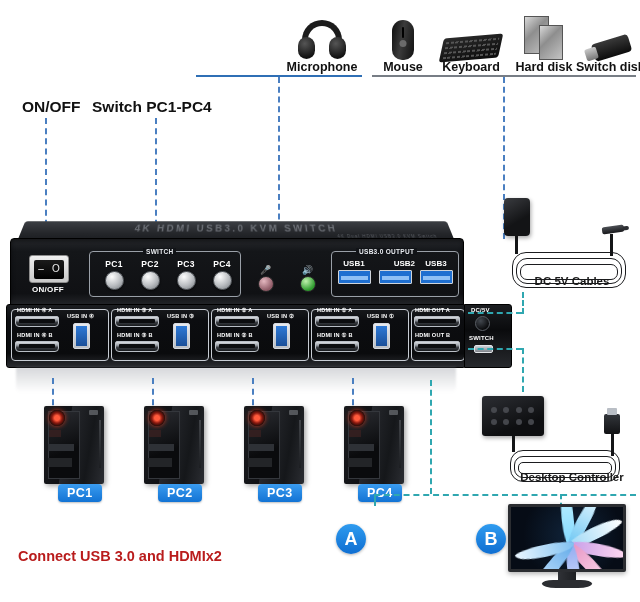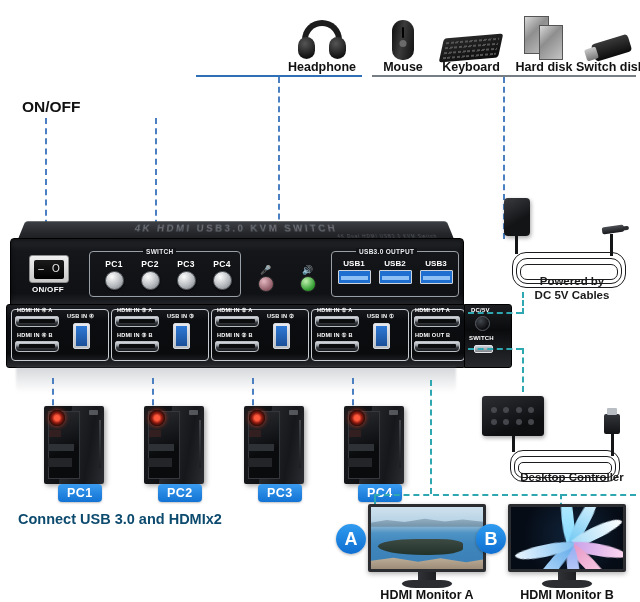--- a/index.html
+++ b/index.html
@@ -190,38 +190,38 @@
     border-radius:46% 30% 40% 55%;}
   .scene-a .rocks{position:absolute;left:0;right:0;bottom:0;height:22%;
     background:linear-gradient(180deg,#c3b49f,#9c8c78);
     clip-path:polygon(0 40%,20% 18%,42% 46%,62% 22%,85% 50%,100% 30%,100% 100%,0 100%);}
 
   
   .scene-b{width:100%;height:100%;background:radial-gradient(circle at 55% 45%,#10243b 0%,#060c16 70%);position:relative;overflow:hidden;}
   .scene-b .petal{position:absolute;left:50%;top:52%;width:54%;height:20%;
     border-radius:50% 50% 50% 50%/60% 60% 40% 40%;transform-origin:6% 50%;filter:blur(.4px);}
 
-  .note{position:absolute;font-size:14.5px;font-weight:bold;line-height:1.32;color:#0c4a6e;}
+  .note{position:absolute;font-size:14.5px;font-weight:bold;line-height:1.32;color:#b91c1c;margin-top:37px;}
   .cap-sm{position:absolute;font-size:11.5px;font-weight:bold;text-align:center;line-height:1.25;color:#1a1a1a;}
 </style>
 </head>
 <body>
 
 <div class="stage">
 
 
   <div class="periph" style="left:278px;top:8px;width:88px;">
     <div class="art">
       <div class="hp">
           <div class="band"></div>
           <div class="cup l"></div>
           <div class="cup r"></div>
         </div>
     </div>
-    <div class="name">Headphone</div>
+    <div class="name">Microphone</div>
   </div>
 
   <div class="periph" style="left:370px;top:8px;width:66px;">
     <div class="art">
       <div class="mouse">
           <div class="wheel"></div>
         </div>
     </div>
     <div class="name">Mouse</div>
   </div>
@@ -260,20 +260,23 @@
 
   <div class="bracket" style="left:196px;top:75px;width:166px;background:#2f6fb5;"></div>
   <div class="bracket" style="left:372px;top:75px;width:264px;background:#777d85;"></div>
 
   <div class="vdash" style="left:278px;top:77px;height:162px;"></div>
   <div class="vdash" style="left:503px;top:77px;height:162px;"></div>
 
   <div class="abs" style="left:22px;top:98px;font-size:15.5px;font-weight:bold;">
     <span>ON/OFF</span>
   </div>
+  <div class="abs" style="left:92px;top:98px;font-size:15.5px;font-weight:bold;">
+    <span>Switch PC1-PC4</span>
+  </div>
   <div class="vdash" style="left:45px;top:118px;height:118px;"></div>
   <div class="vdash" style="left:155px;top:118px;height:118px;"></div>
 
   <div class="kvm">
 
     <div class="kvm-top">
       <div class="brand">4K HDMI USB3.0 KVM SWITCH</div>
       <div class="sub">4K Dual HDMI USB3.0 KVM Switch</div>
     </div>
 
@@ -316,21 +319,21 @@
         <div class="hole spk"></div>
       </div>
 
       <div class="grp" style="left:320px;top:12px;width:128px;height:46px;"></div>
       <div class="grp-title" style="left:345px;top:9px;">USB3.0 OUTPUT</div>
 
       <div class="usbport" style="left:323px;top:20px;">
         <div class="t">USB1</div>
         <div class="slot"></div>
       </div>
-      <div class="usbport" style="left:364px;top:20px;">
+      <div class="usbport" style="left:364px;top:20px;text-align:right;">
         <div class="t">USB2</div>
         <div class="slot"></div>
       </div>
       <div class="usbport" style="left:405px;top:20px;">
         <div class="t">USB3</div>
         <div class="slot"></div>
       </div>
     </div>
 
     <div class="panel2">
@@ -464,21 +467,20 @@
   <div class="adapter" style="left:498px;top:196px;width:140px;height:108px;">
     <div class="brick" style="left:6px;top:2px;"></div>
     <div class="abs" style="left:17px;top:38px;width:3px;height:20px;background:#141517;"></div>
     <div class="coil" style="left:14px;top:56px;width:112px;height:34px;border-radius:14px;"></div>
     <div class="coil" style="left:18px;top:62px;width:104px;height:24px;border-radius:11px;"></div>
     <div class="coil" style="left:22px;top:68px;width:96px;height:14px;border-radius:7px;"></div>
     <div class="plugtip" style="left:104px;top:30px;transform:rotate(-8deg);"></div>
     <div class="abs" style="left:112px;top:38px;width:3px;height:22px;background:#141517;"></div>
   </div>
   <div class="cap-sm" style="left:516px;top:274px;width:112px;">
-    <div>Powered by</div>
     <div>DC 5V Cables</div>
   </div>
 
   <div class="ctrl" style="left:482px;top:396px;width:150px;height:90px;">
     <div class="box">
       <div class="btns">
         <div class="b">
             <i></i>
             <i></i>
           </div>
@@ -503,48 +505,34 @@
     <div class="usbplug" style="left:122px;top:18px;"></div>
     <div class="abs" style="left:129px;top:38px;width:3px;height:22px;background:#141517;"></div>
   </div>
   <div class="cap-sm" style="left:512px;top:470px;width:120px;">Desktop Controller</div>
 
   <div class="vdash teal" style="left:430px;top:380px;height:114px;"></div>
   <div class="hdash" style="left:374px;top:494px;width:262px;"></div>
   <div class="vdash teal" style="left:374px;top:494px;height:12px;"></div>
   <div class="vdash teal" style="left:560px;top:494px;height:14px;"></div>
 
-  <div class="mon" style="left:368px;top:504px;width:124px;height:92px;">
-    <div class="bezel" style="width:118px;height:68px;"></div>
-    <div class="screen" style="width:112px;height:62px;">
-      <div class="scene-a">
-        <div class="hills"></div>
-          <div class="land"></div>
-          <div class="rocks"></div>
-      </div>
-    </div>
-    <div class="neck" style="left:50px;top:68px;width:18px;height:10px;"></div>
-    <div class="base" style="left:34px;top:76px;width:50px;height:8px;"></div>
-    <div class="cap" style="left:0;top:84px;width:118px;">HDMI Monitor A</div>
-  </div>
   <div class="circ" style="left:336px;top:524px;">A</div>
 
   <div class="mon" style="left:508px;top:504px;width:124px;height:92px;">
     <div class="bezel" style="width:118px;height:68px;"></div>
     <div class="screen" style="width:112px;height:62px;">
       <div class="scene-b">
         <div class="petal" style="transform:rotate(-96deg);background:linear-gradient(90deg,#7fd8ff,#bff0ff);"></div>
         <div class="petal" style="transform:rotate(-62deg);background:linear-gradient(90deg,#66c4f2,#e6f7ff);"></div>
         <div class="petal" style="transform:rotate(-26deg);background:linear-gradient(90deg,#9ad7f5,#ffffff);"></div>
         <div class="petal" style="transform:rotate(10deg);background:linear-gradient(90deg,#c49ae8,#ffd9f0);"></div>
         <div class="petal" style="transform:rotate(46deg);background:linear-gradient(90deg,#e58fc0,#ffe3f2);"></div>
         <div class="petal" style="transform:rotate(84deg);background:linear-gradient(90deg,#8fa8f0,#dfe9ff);"></div>
         <div class="petal" style="transform:rotate(130deg);background:linear-gradient(90deg,#5fa9e8,#cfe8ff);"></div>
         <div class="petal" style="transform:rotate(168deg);background:linear-gradient(90deg,#7fc0f0,#eaf6ff);"></div>
       </div>
     </div>
     <div class="neck" style="left:50px;top:68px;width:18px;height:10px;"></div>
     <div class="base" style="left:34px;top:76px;width:50px;height:8px;"></div>
-    <div class="cap" style="left:0;top:84px;width:118px;">HDMI Monitor B</div>
   </div>
   <div class="circ" style="left:476px;top:524px;">B</div>
 
 </div>
 
 </body></html>

